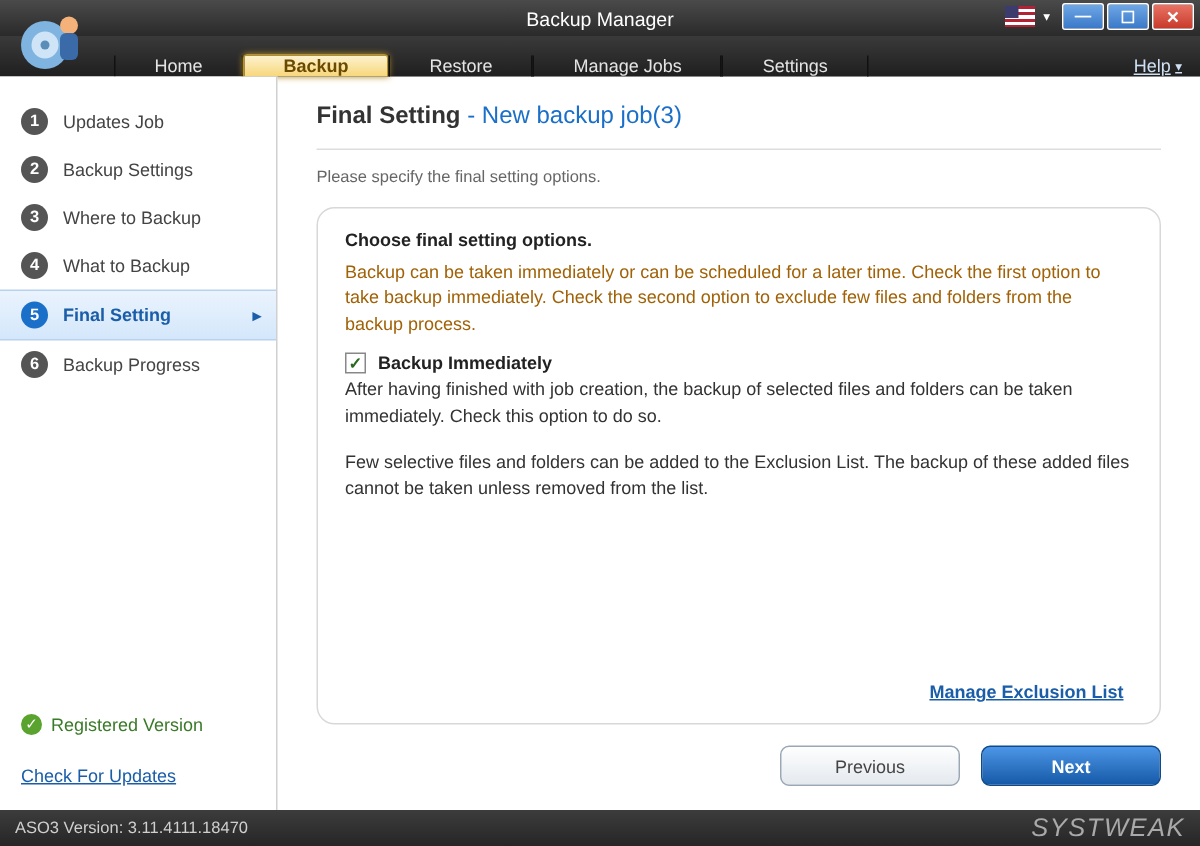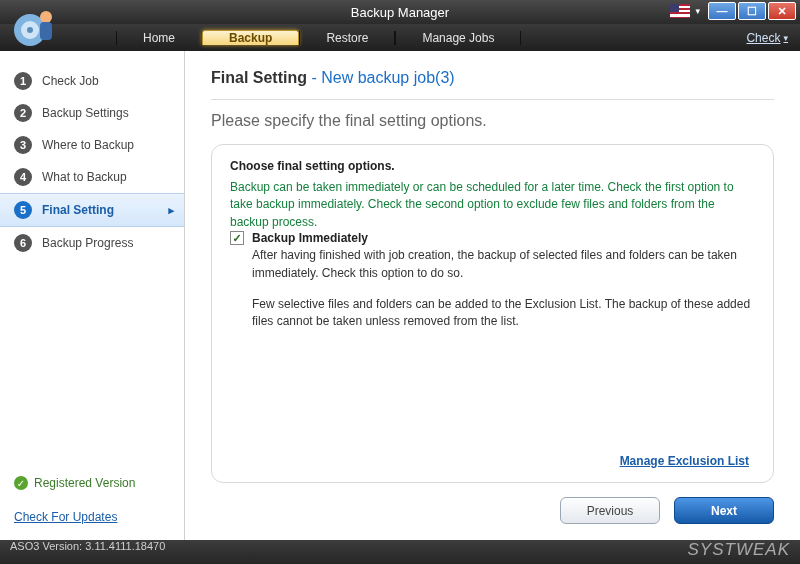--- a/index.html
+++ b/index.html
@@ -11,21 +11,21 @@
 .win-controls { position: absolute; right: 4px; top: 2px; display: flex; gap: 2px; }
 .win-btn { width: 28px; height: 18px; border: 1px solid #fff; border-radius: 2px; display: flex; align-items: center; justify-content: center; font-size: 11px; font-weight: bold; }
 .win-min { background: linear-gradient(#6fa8e6,#3a78c8); color:#fff; }
 .win-max { background: linear-gradient(#6fa8e6,#3a78c8); color:#fff; }
 .win-close { background: linear-gradient(#e87466,#c83a2a); color:#fff; }
 .flag { position: absolute; right: 110px; top: 4px; width: 20px; height: 14px; background: linear-gradient(to bottom,#b22234 0 15%,#fff 15% 30%,#b22234 30% 45%,#fff 45% 60%,#b22234 60% 75%,#fff 75% 90%,#b22234 90%); position: absolute; }
 .flag::before { content:""; position:absolute; width:9px; height:8px; background:#3c3b6e; }
 .flag-arrow { position:absolute; right:100px; top:6px; color:#fff; font-size:9px; }
 
 
-.menubar { height: 27px; background: linear-gradient(#3a3a3a,#1f1f1f); display: flex; align-items: center; padding-left: 116px; }
+.menubar { height: 27px; background: linear-gradient(#3a3a3a,#1f1f1f); display: flex; align-items: flex-end; padding-left: 76px; }
 .menu-tab { color: #e4e4e4; padding: 0 26px; display:flex; align-items:center; font-size:12px; border-left:1px solid #111; border-right:1px solid #111; cursor:pointer; }
 .menu-tab.active { background: linear-gradient(#fdf2d0,#f8d77a); color:#6a4a00; font-weight:600; border:1px solid #b8922b; border-bottom:none; border-radius:3px 3px 0 0; box-shadow:0 0 4px #b8922b; }
 .help { margin-left:auto; color:#cfe0f4; padding:0 12px; display:flex; align-items:center; text-decoration:underline; font-size:12px; }
 
 
 .app-icon { position:absolute; left:8px; top:4px; width:58px; height:44px; z-index:10; }
 .app-icon svg { width:100%; height:100%; }
 
 
 .main { display:flex; height: 489px; background:#fff; }
@@ -40,37 +40,37 @@
 .sidebar-footer { margin-top:auto; padding:10px 14px 16px; }
 .reg { display:flex; align-items:center; gap:6px; color:#3a7a28; margin-bottom:8px; }
 .reg-check { width:14px; height:14px; border-radius:50%; background:#5aa32f; color:#fff; display:flex; align-items:center; justify-content:center; font-size:10px; }
 .updates { color:#1a5da8; text-decoration:underline; cursor:pointer;margin-top:20px; }
 
 
 .content { flex:1; padding:18px 26px 16px 26px; display:flex; flex-direction:column; }
 .page-title { font-size:16px; color:#333; margin-bottom:2px; }
 .page-title .sub { color:#1a6fc9; }
 .hr { border:none; border-top:1px solid #ddd; margin:10px 0 12px; }
-.subtitle { color:#666; font-size:16px; margin-bottom:14px; }
+.subtitle { color:#666; font-size:11px; margin-bottom:14px; }
 .panel { border:1px solid #d8d8d8; border-radius:12px; padding:14px 18px 16px; flex:1; position:relative; }
 .panel h3 { font-size:12px; font-weight:bold; color:#222; margin-bottom:6px; }
-.panel p.intro { font-size:12px; color:#15803d; line-height:1.45; margin-bottom:0; }
+.panel p.intro { font-size:12px; color:#a16207; line-height:1.45; margin-bottom:10px; }
 .opt { margin-bottom:14px; }
 .opt-head { display:flex; align-items:center; gap:8px; font-weight:bold; color:#222; font-size:12px; }
-.opt-desc { font-size:12px; color:#333; line-height:1.45; margin-left:22px; margin-top:2px; }
+.opt-desc { font-size:12px; color:#333; line-height:1.45; margin-top:2px; }
 .chk { width:14px; height:14px; border:1px solid #888; display:inline-flex; align-items:center; justify-content:center; font-size:11px; color:#2a6a1e; background:#fff; }
 .manage-link { position:absolute; right:24px; bottom:14px; color:#1a5da8; font-weight:bold; text-decoration:underline; font-size:12px; cursor:pointer;margin-left:43px; }
 
 .nav-btns { display:flex; justify-content:flex-end; gap:14px; padding-top:14px; }
-.btn { width:100px; height:27px; border-radius:6px; border:1px solid #9aa7b4; display:flex; align-items:center; justify-content:center; font-size:12px; cursor:pointer; }
+.btn { width:120px; height:27px; border-radius:6px; border:1px solid #9aa7b4; display:flex; align-items:center; justify-content:center; font-size:12px; cursor:pointer; }
 .btn-prev { background:linear-gradient(#fefefe,#e4e9ee); color:#444; }
 .btn-next { background:linear-gradient(#4d95e6,#155aa8); color:#fff; border-color:#0f4a8a; font-weight:600; }
 
 
-.statusbar { height:24px; background:linear-gradient(#3c3c3c,#262626); color:#cfcfcf; display:flex; padding:0 10px; font-size:11px; justify-content:space-between; }
+.statusbar { height:24px; background:linear-gradient(#3c3c3c,#262626); color:#cfcfcf; display:flex; align-items:center; padding:0 10px; font-size:11px; justify-content:space-between; }
 .brand { font-style:italic; letter-spacing:1px; color:#a9a9a9; font-size:17px; }
 </style>
 </head>
 <body>
 
 <div class="titlebar">
   <div class="title">Backup Manager</div>
   <div class="flag"></div>
   <div class="flag-arrow">▾</div>
   <div class="win-controls">
@@ -88,32 +88,33 @@
     <circle cx="38" cy="13" r="6" fill="#f4b27a"></circle>
     <rect x="32" y="18" width="12" height="18" rx="4" fill="#3a6aa8"></rect>
   </svg>
 </div>
 
 <div class="menubar">
   <div class="menu-tab">Home</div>
   <div class="menu-tab active">Backup</div>
   <div class="menu-tab">Restore</div>
   <div class="menu-tab">Manage Jobs</div>
+  <div class="menu-tab">Settings</div>
   <div class="help">
-      <span>Check</span>
+      <span>Help</span>
       <span style="font-size:9px;margin-left:3px">▾</span>
     </div>
 </div>
 
 <div class="main">
 
   <div class="sidebar">
     <div class="step">
       <div class="step-num">1</div>
-      <span>Check Job</span>
+      <span>Updates Job</span>
     </div>
     <div class="step">
       <div class="step-num">2</div>
       <span>Backup Settings</span>
     </div>
     <div class="step">
       <div class="step-num">3</div>
       <span>Where to Backup</span>
     </div>
     <div class="step">

